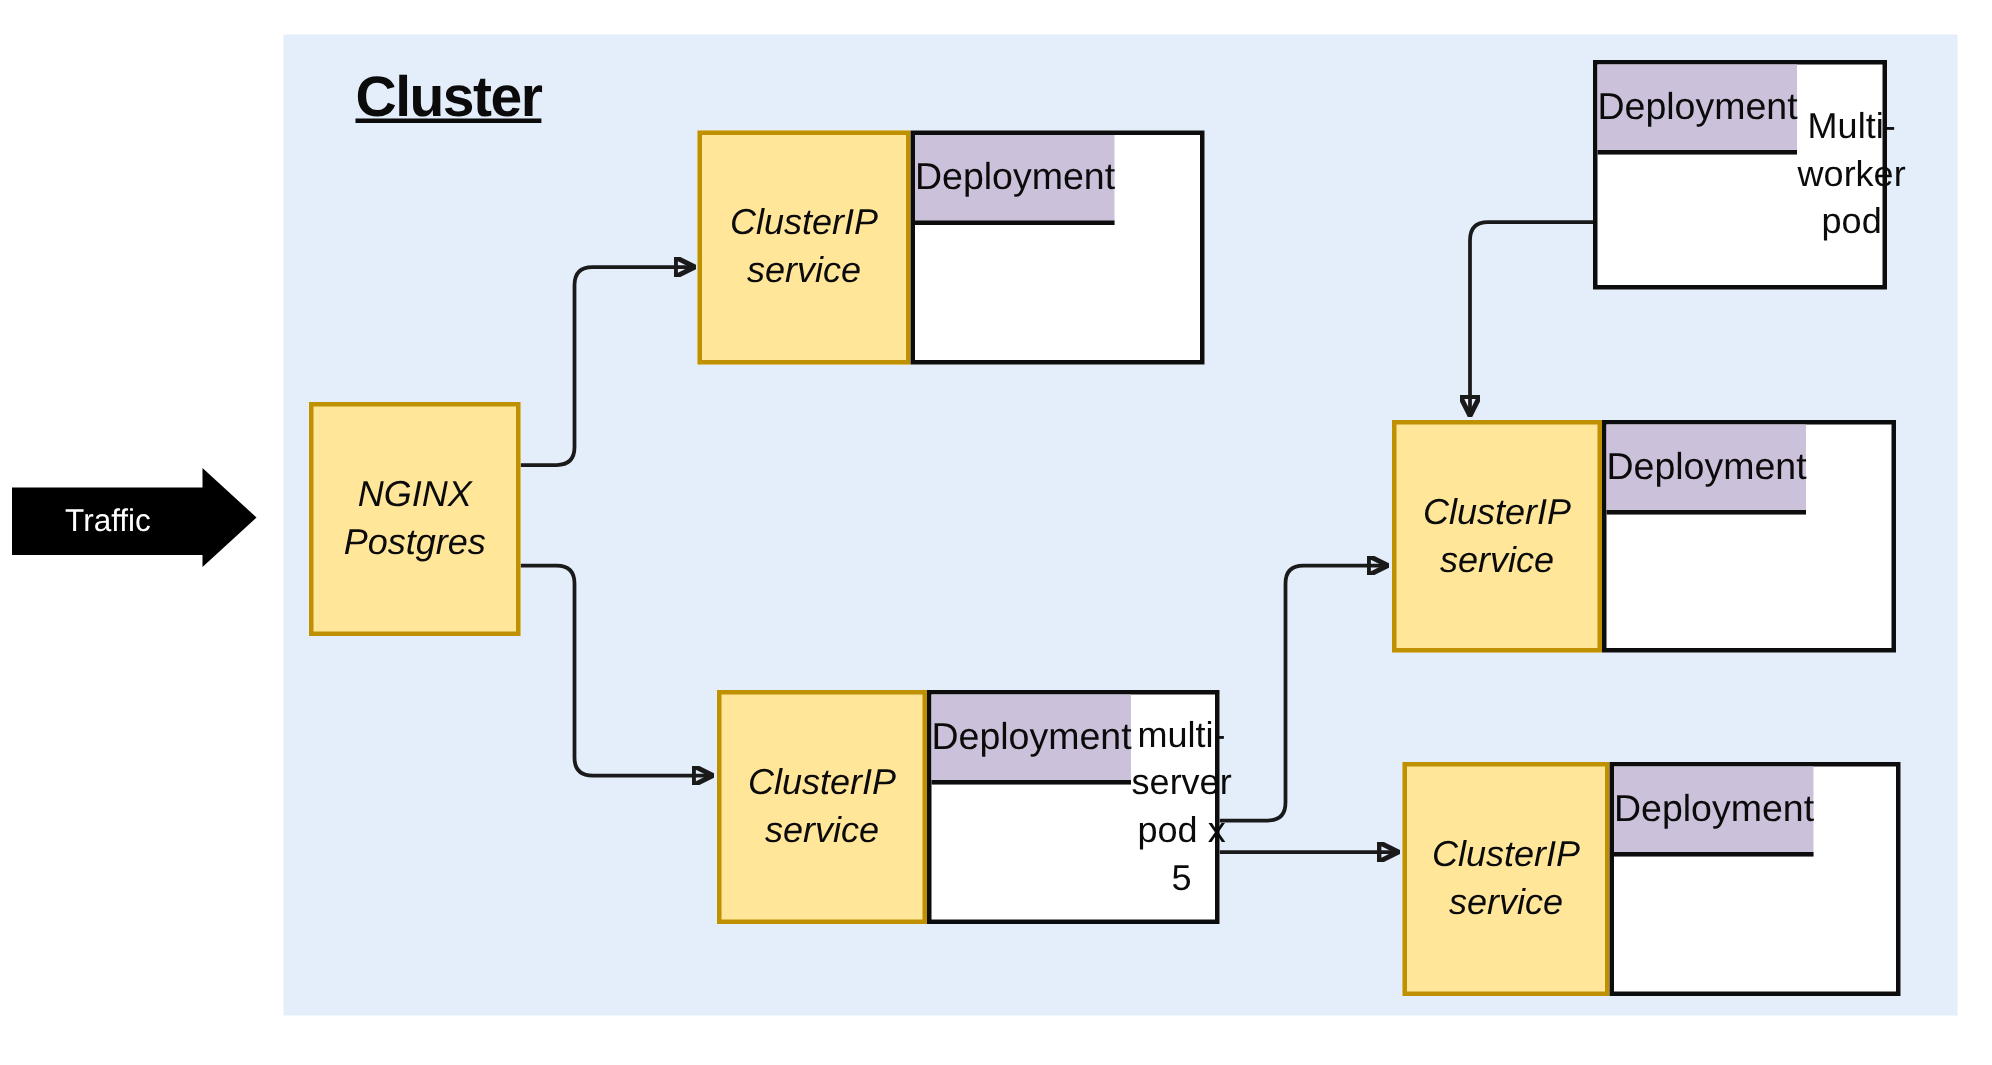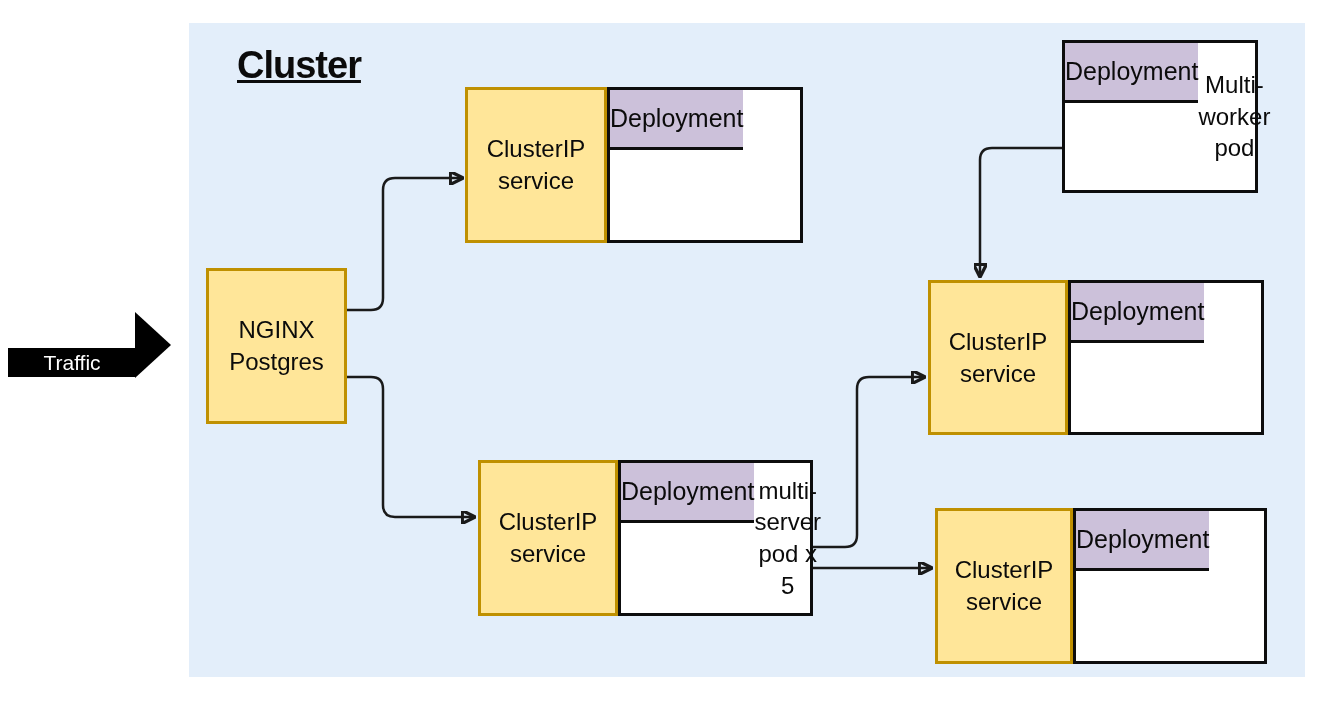--- a/index.html
+++ b/index.html
@@ -16,27 +16,27 @@
   *{margin:0;padding:0;box-sizing:border-box;}
   html,body{background:#fff;}
   body{font-family:"Liberation Sans","DejaVu Sans",sans-serif;color:#111;}
   .canvas{position:relative;width:1328px;height:710px;background:#fff;overflow:hidden;}
   .cluster{position:absolute;left:189px;top:23px;width:1116px;height:654px;background:var(--cluster-bg);}
   .cluster-title{position:absolute;left:237px;top:44px;font-size:38px;font-weight:bold;letter-spacing:-1px;color:#0b0b0b;text-decoration:underline;}
   .edges{position:absolute;left:0;top:0;width:1328px;height:710px;z-index:2;pointer-events:none;}
   .edges path{fill:none;stroke:var(--connector);stroke-width:2.5px;}
   .node{position:absolute;z-index:3;display:flex;align-items:center;justify-content:center;text-align:center;}
   .label{white-space:pre-line;line-height:1.32;font-size:24px;color:#0b0b0b;}
-  .service-box{background:var(--service-fill);border:3px solid var(--service-border);}
+  .service-box{background:var(--service-fill);border:3px solid var(--service-border);font-style:italic;}
   .deploy-box{background:var(--deployment-body-fill);border:3px solid var(--deployment-border);display:flex;flex-direction:row;align-items:stretch;justify-content:flex-start;padding:0;}
   .deploy-header{height:60px;flex:0 0 60px;background:var(--deployment-header-fill);border-bottom:3px solid var(--deployment-border);display:flex;align-items:center;justify-content:center;}
   .deploy-header .label{font-size:25px;}
   .deploy-body{flex:1 1 auto;display:flex;align-items:center;}
   
-  .traffic-shaft{position:absolute;left:8px;top:348px;width:128px;height:29px;background:var(--traffic-fill);z-index:3;display:flex;align-items:center;justify-content:center;}
+  .traffic-shaft{position:absolute;left:8px;top:325px;width:128px;height:45px;background:var(--traffic-fill);z-index:3;display:flex;align-items:center;justify-content:center;}
   .traffic-shaft .label{font-size:21px;color:var(--traffic-text);line-height:1;}
   .traffic-head{position:absolute;left:135px;top:312px;width:0;height:0;z-index:3;
     border-left:36px solid var(--traffic-fill);border-top:33px solid transparent;border-bottom:33px solid transparent;}
 </style>
 </head>
 <body>
 
 <div class="canvas">
 
   <div class="cluster"></div>

